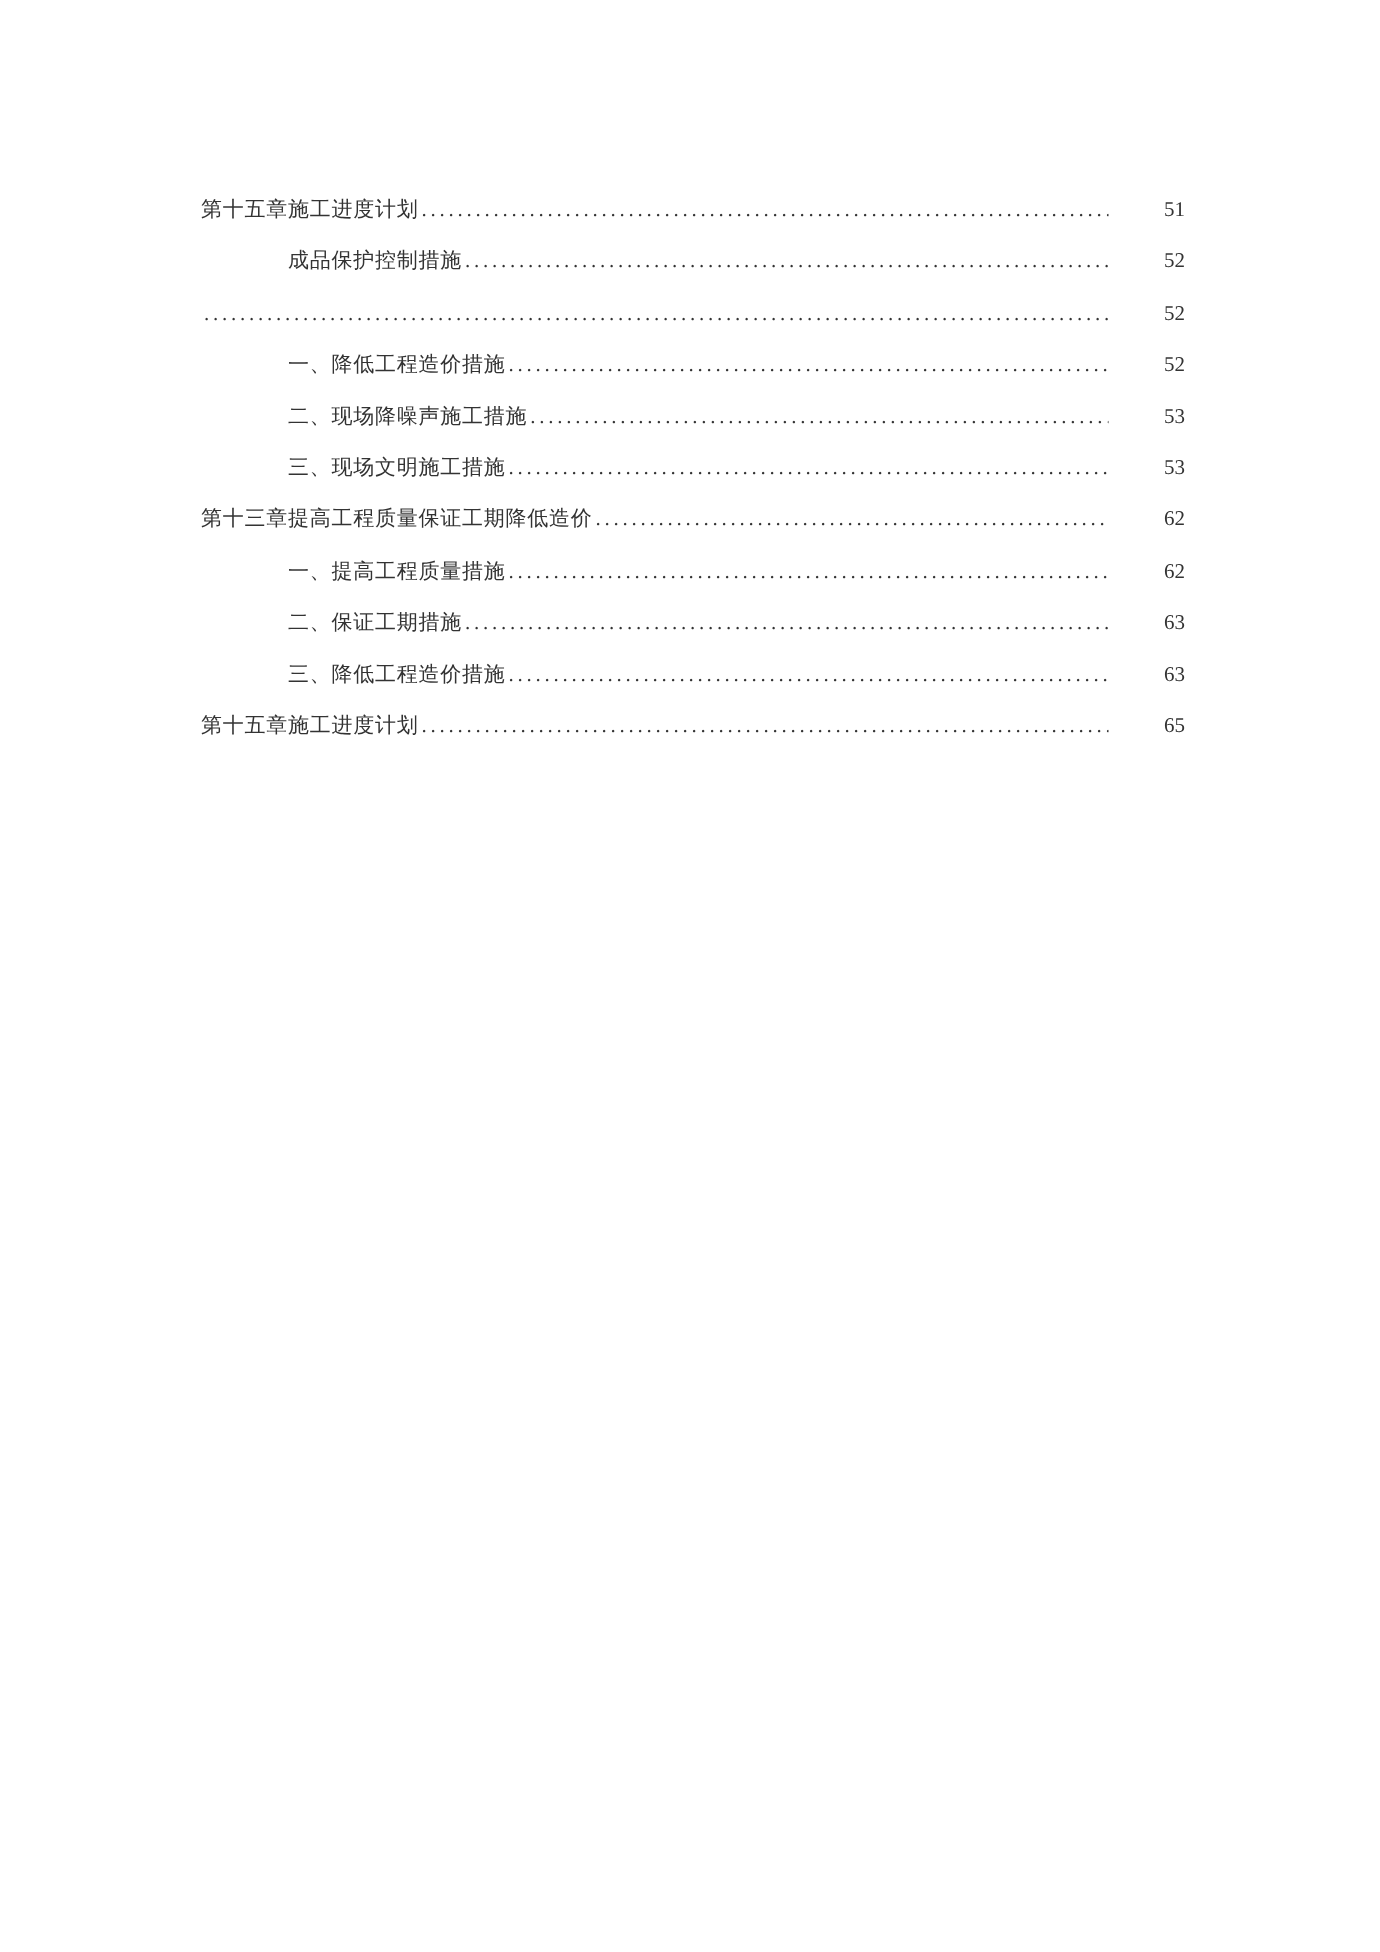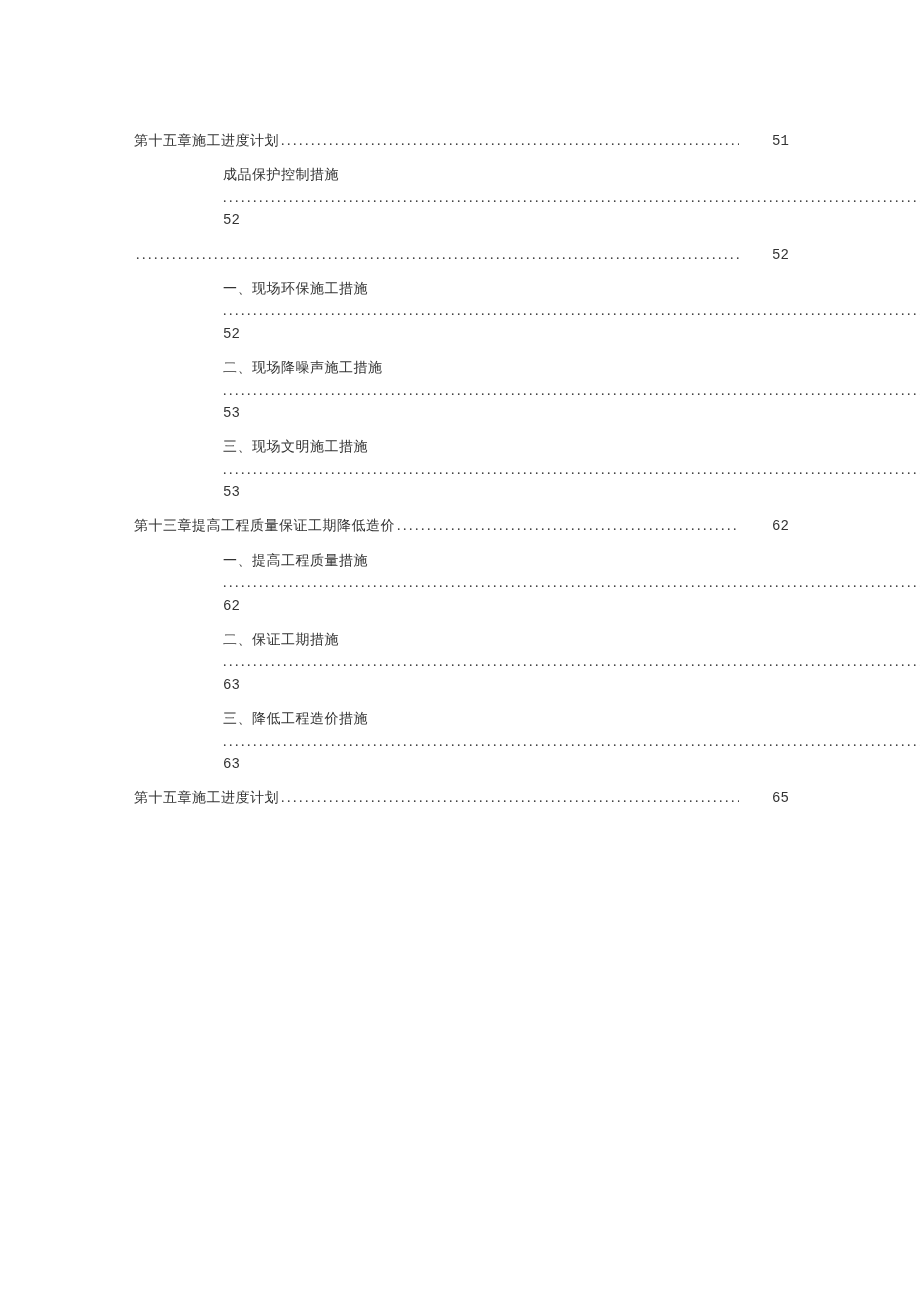--- a/index.html
+++ b/index.html
@@ -17,39 +17,38 @@
       align-items: baseline;
       margin-bottom: 12px;
       white-space: nowrap;
       line-height: 1.6;
     }
     .toc-entry.level-1 {
       margin-left: 0;
     }
     .toc-entry.level-2 {
       margin-left: 58px;
-      flex-direction: column;
     }
     .toc-title {
       letter-spacing: 0.5px;
     }
     .toc-leader {
       flex: 1;
       overflow: hidden;
       position: relative;
       margin: 0 2px;
       letter-spacing: 2.5px;
       color: #333333;
     }
     .toc-leader::after {
       content: "...........................................................................................................................................................................";
     }
     .toc-page {
-      font-family: Liberation Mono, monospace;
-      text-align: left;
+      font-family: Liberation Serif, serif;
+      text-align: right;
       min-width: 18px;
       margin-left: 31px;
     }
   </style>
 </head>
 <body>
 
 <div id="toc-container">
     <div class="toc-entry level-1">
       <span class="toc-title">第十五章施工进度计划</span>
@@ -59,21 +58,21 @@
     <div class="toc-entry level-2">
       <span class="toc-title">成品保护控制措施</span>
       <span class="toc-leader"></span>
       <span class="toc-page">52</span>
     </div>
     <div class="toc-entry level-1">
       <span class="toc-leader"></span>
       <span class="toc-page">52</span>
     </div>
     <div class="toc-entry level-2">
-      <span class="toc-title">一、现场环保施工措施</span>
+      <span class="toc-title">一、降低工程造价措施</span>
       <span class="toc-leader"></span>
       <span class="toc-page">52</span>
     </div>
     <div class="toc-entry level-2">
       <span class="toc-title">二、现场降噪声施工措施</span>
       <span class="toc-leader"></span>
       <span class="toc-page">53</span>
     </div>
     <div class="toc-entry level-2">
       <span class="toc-title">三、现场文明施工措施</span>

